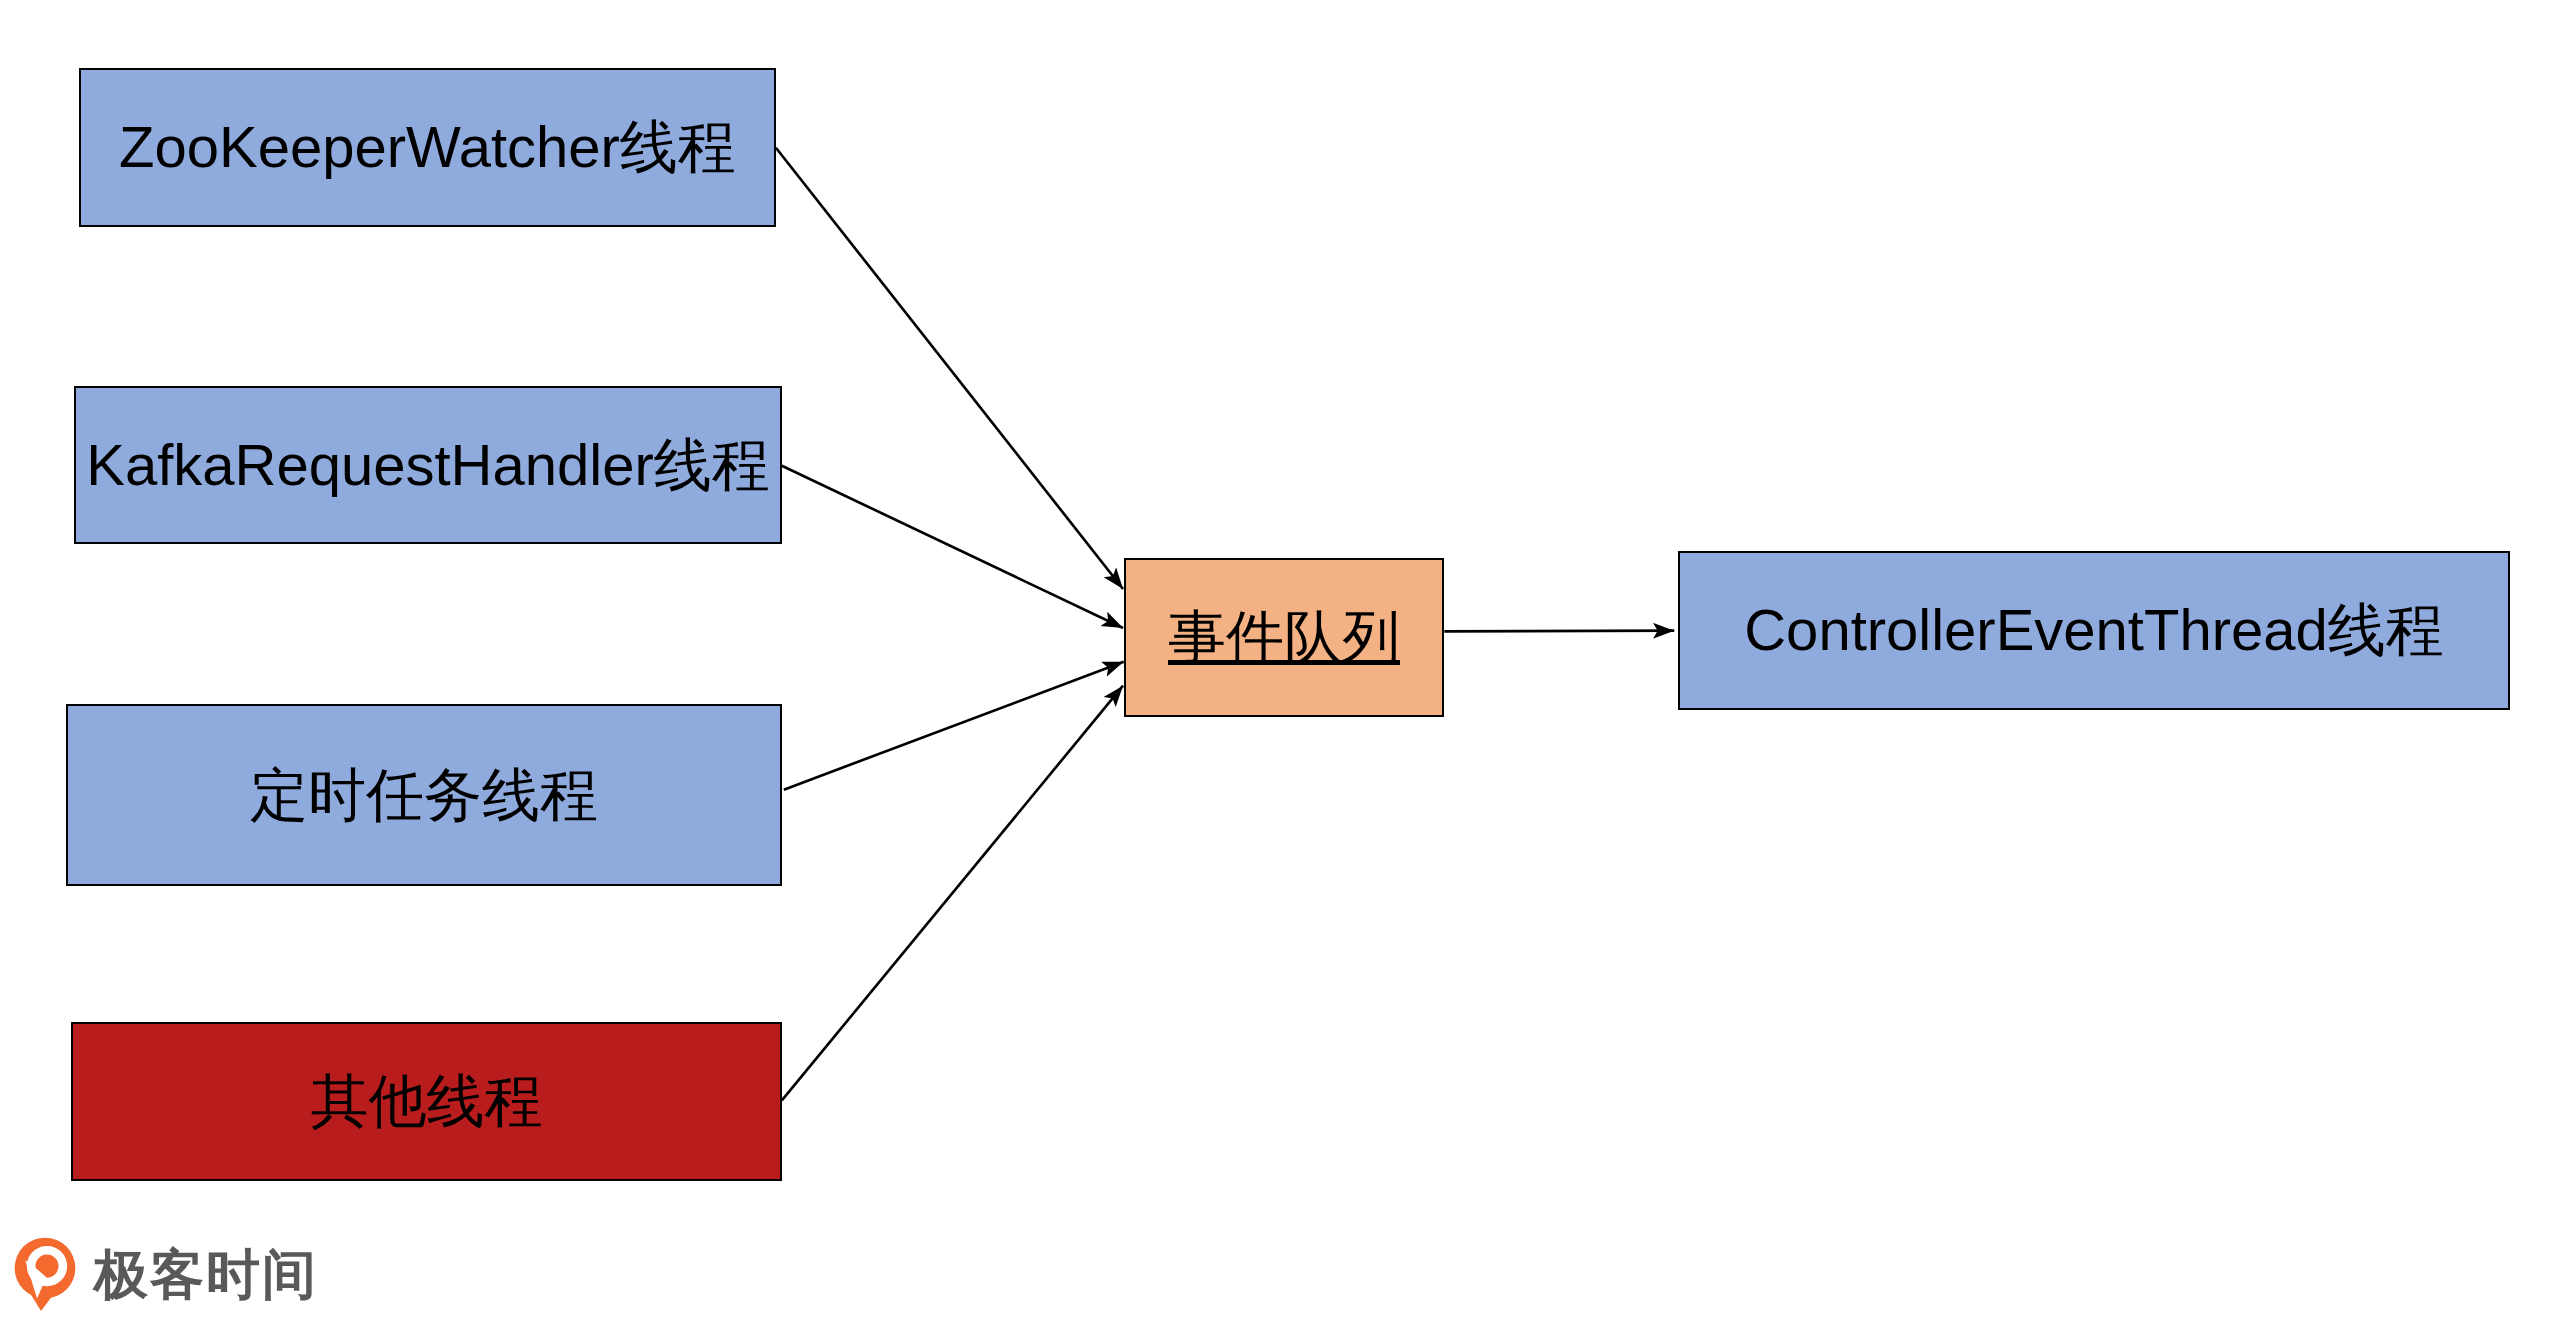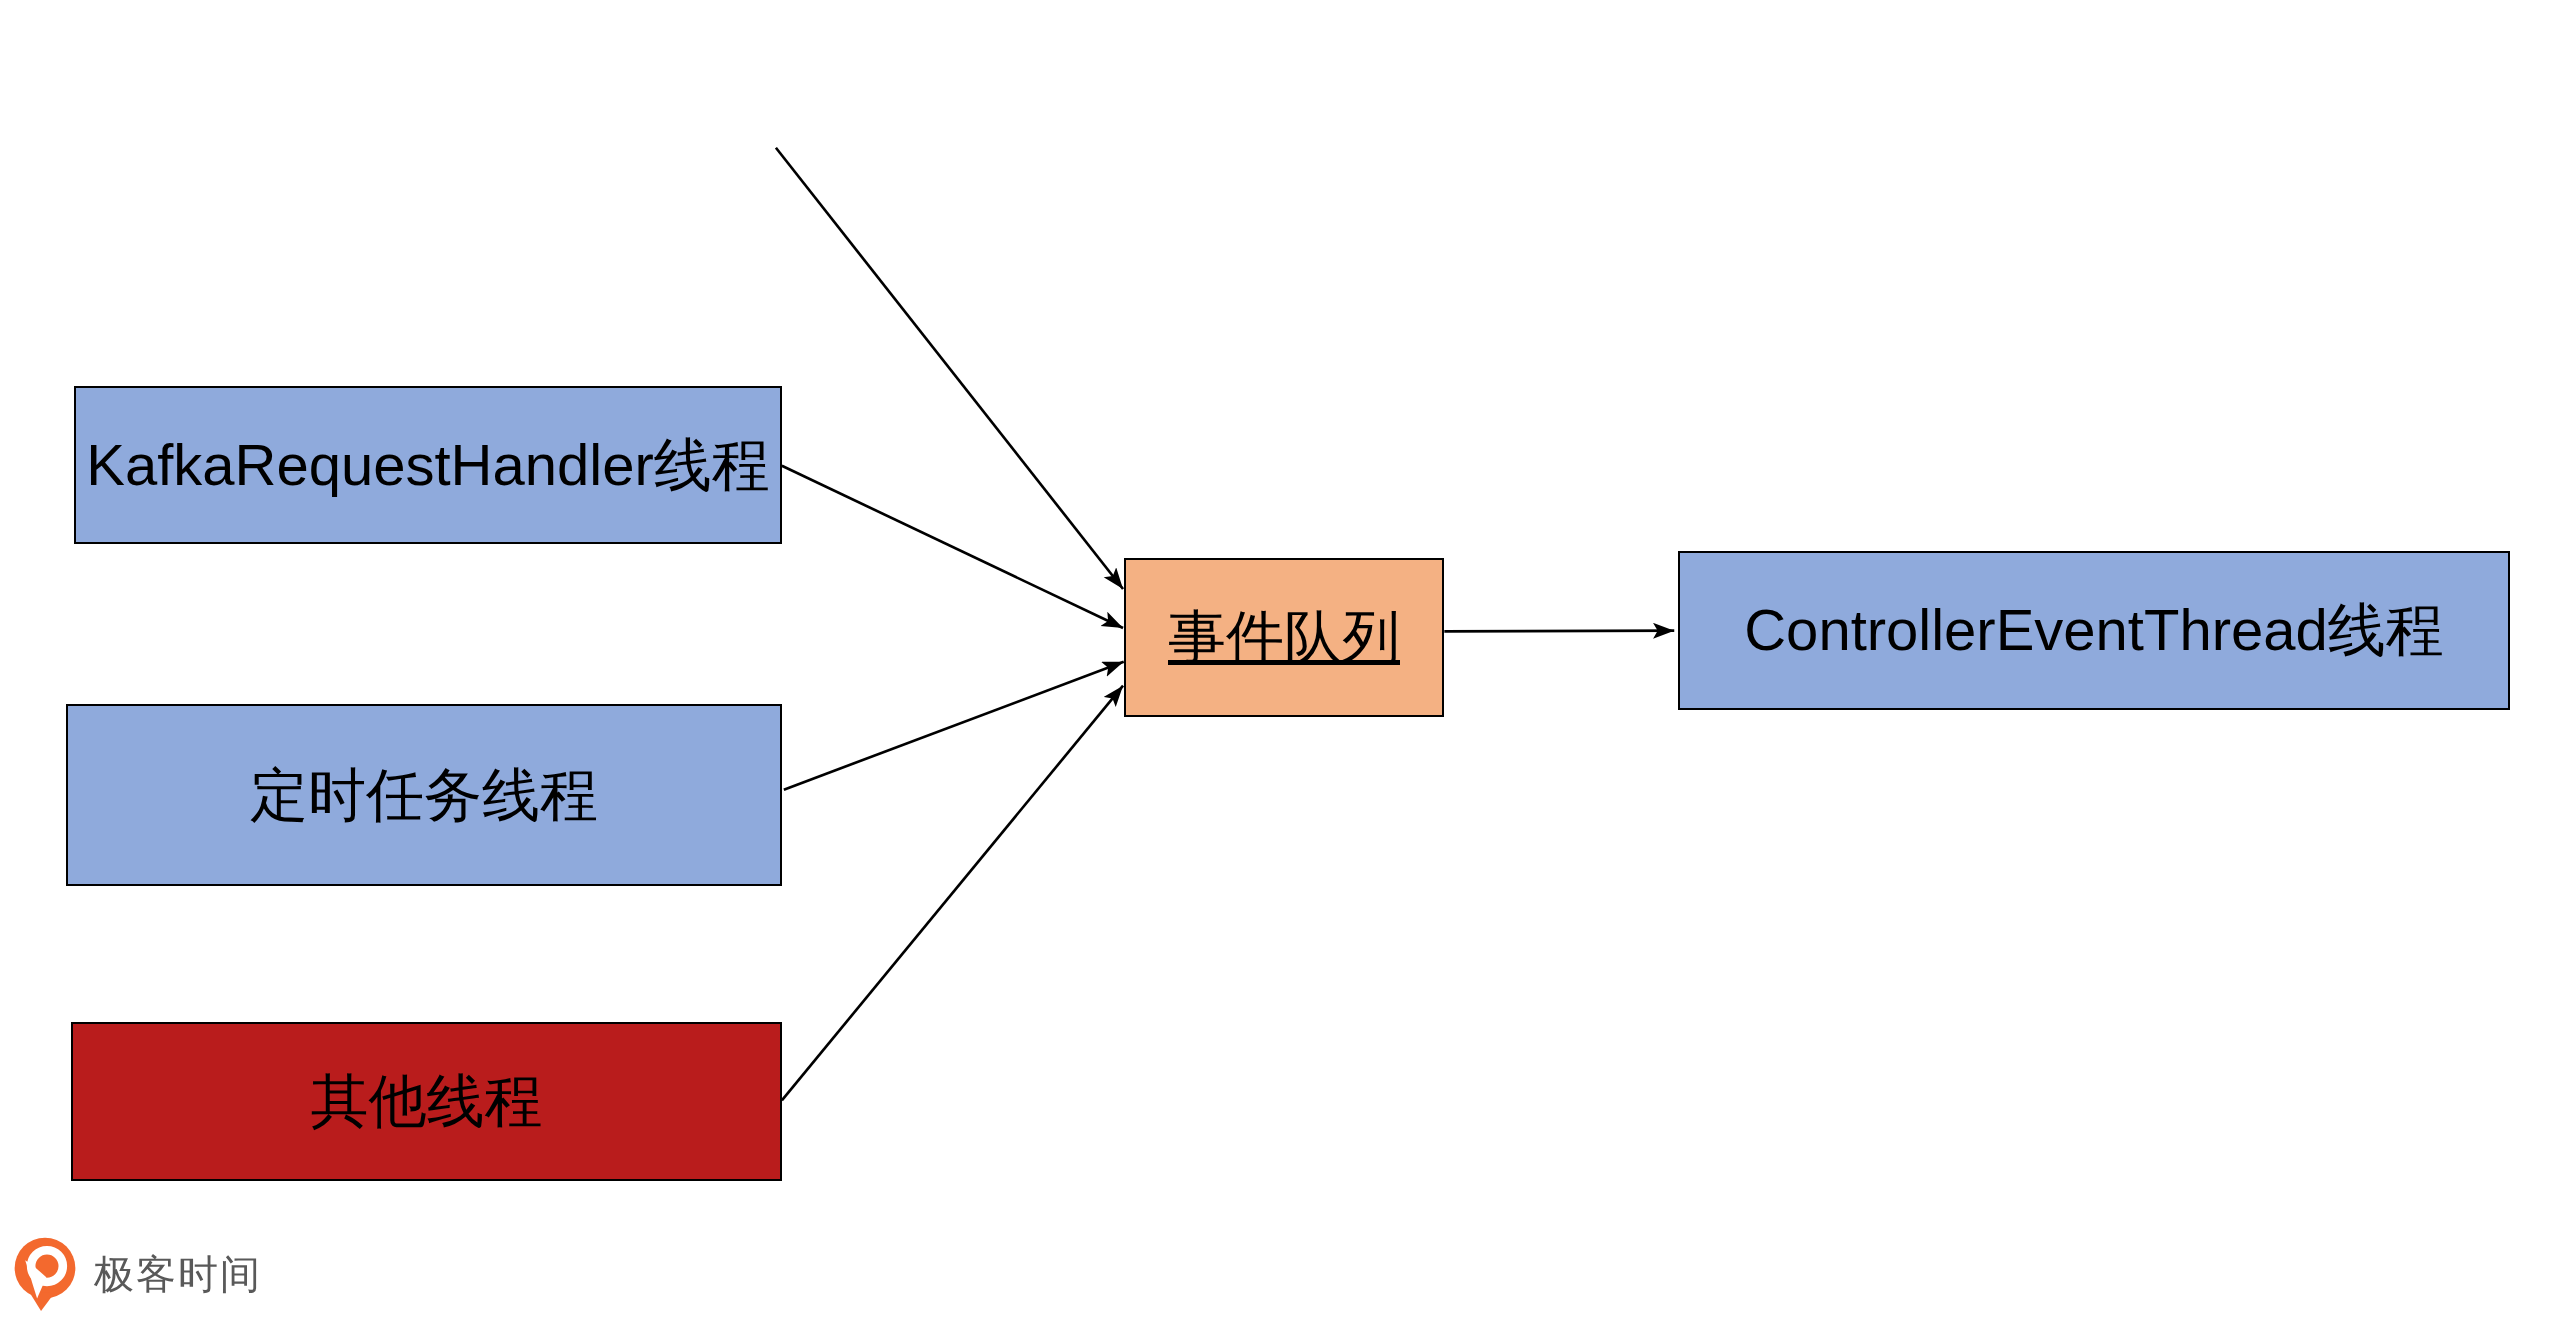--- a/index.html
+++ b/index.html
@@ -38,22 +38,22 @@
   #node-controller  { left: 1678px; top: 551px;  width: 832px; height: 159px; }
   .footer {
     position: absolute;
     left: 12px;
     top: 1236px;
     display: flex;
     align-items: center;
     gap: 16px;
   }
   .brand-text {
-    font-size: 40px;
-    font-weight: 400;
+    font-size: 54px;
+    font-weight: 700;
     letter-spacing: 2px;
     line-height: 1;
   }
 </style>
 </head>
 <body>
 
 <div class="canvas">
 
   <svg id="edge-svg" viewBox="0 0 3888 1991" width="2576" height="1319">
@@ -64,20 +64,21 @@
     </defs>
     <g id="edge-layer-group">
         <line x1="1171" y1="223" x2="1695" y2="889" stroke="#000000" stroke-width="4" marker-end="url(#arrow-head)"></line>
         <line x1="1180" y1="703" x2="1695" y2="948" stroke="#000000" stroke-width="4" marker-end="url(#arrow-head)"></line>
         <line x1="1183" y1="1192" x2="1696" y2="999" stroke="#000000" stroke-width="4" marker-end="url(#arrow-head)"></line>
         <line x1="1180" y1="1661" x2="1695" y2="1035" stroke="#000000" stroke-width="4" marker-end="url(#arrow-head)"></line>
         <line x1="2180" y1="953" x2="2527" y2="952" stroke="#000000" stroke-width="4" marker-end="url(#arrow-head)"></line>
       </g>
   </svg>
 
+  <div class="node" id="node-zookeeper" style="background-color: rgb(143, 170, 220);">ZooKeeperWatcher线程</div>
 
   <div class="node" id="node-kafka" style="background-color: rgb(143, 170, 220); text-align: right;">KafkaRequestHandler线程</div>
 
   <div class="node" id="node-timer" style="background-color: rgb(143, 170, 220);">定时任务线程</div>
 
   <div class="node" id="node-other" style="background-color: #b91c1c;">其他线程</div>
 
   <div class="node" id="node-queue" style="background-color: rgb(244, 177, 131); text-decoration: underline;">事件队列</div>
 
   <div class="node" id="node-controller" style="background-color: rgb(143, 170, 220);">ControllerEventThread线程</div>

